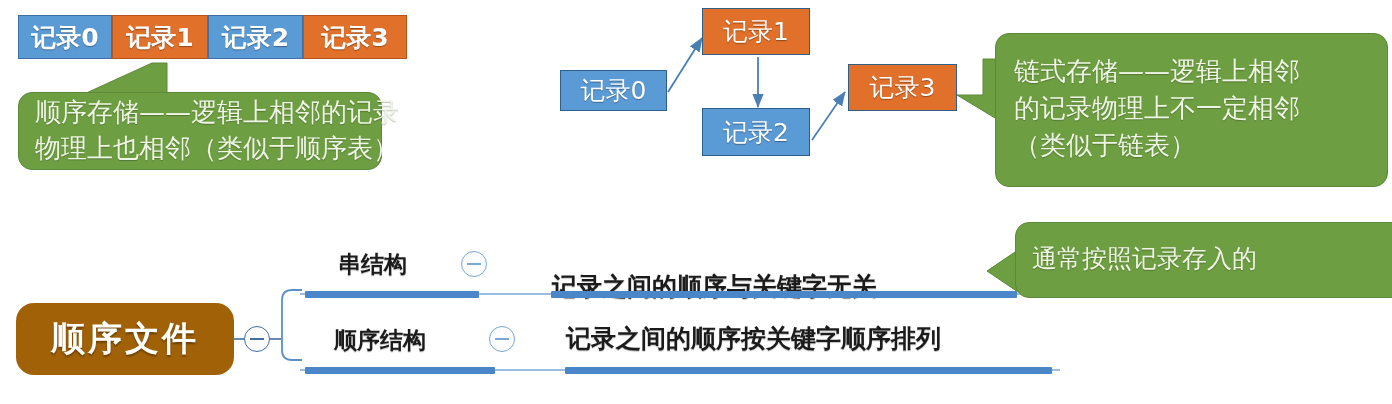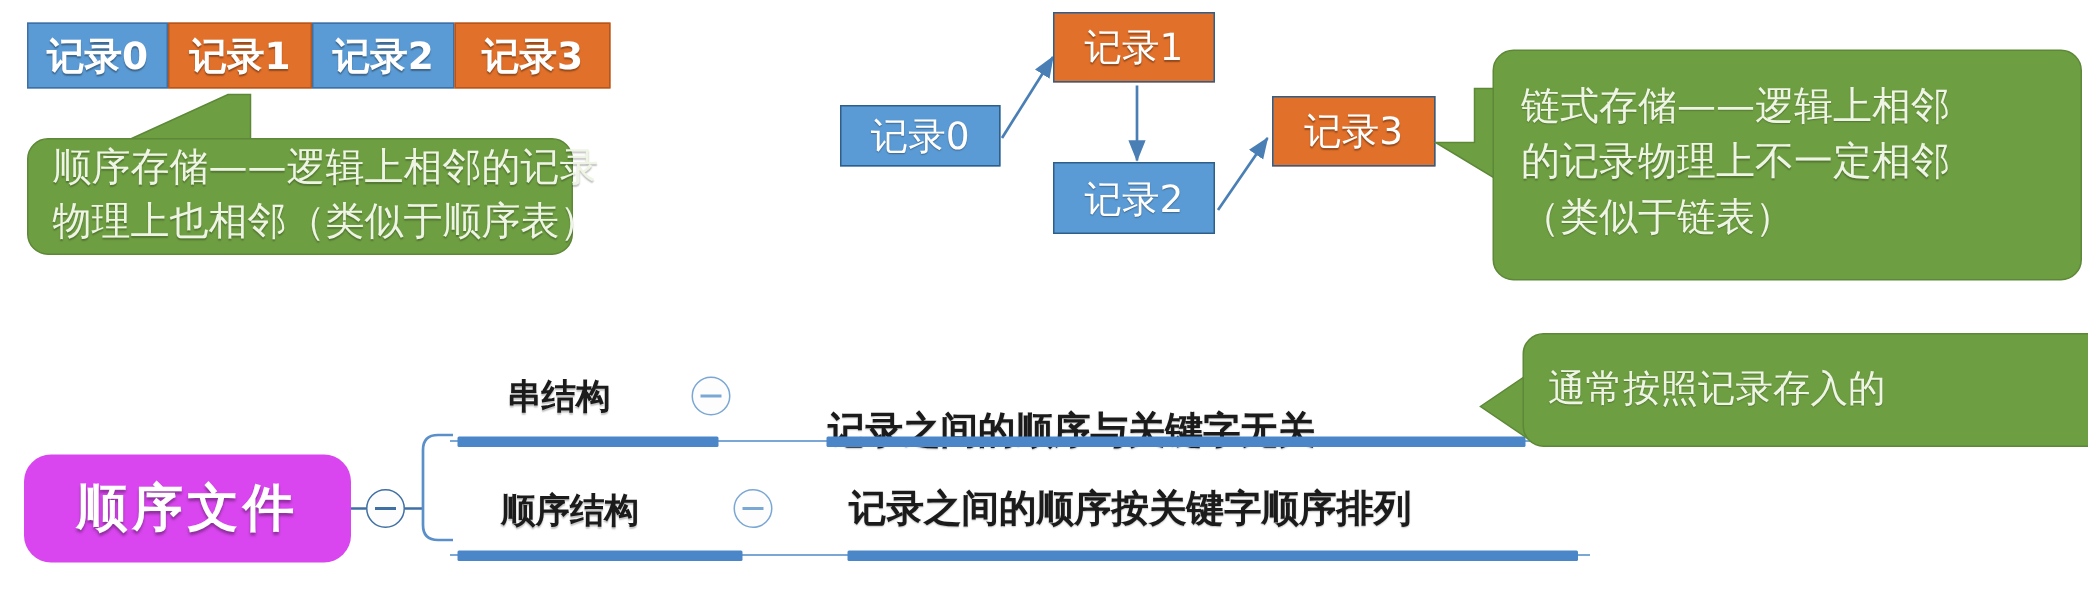--- a/index.html
+++ b/index.html
@@ -50,21 +50,21 @@
     color:#eef5e4;
     box-sizing:border-box;
     display:flex;flex-direction:column;justify-content:center;
     text-shadow:0 1px 1px rgba(0,0,0,.25);
   }
   .callout .line{white-space:nowrap;}
 
   
   .mm-root{
     position:absolute;
-    background:#d946ef;
+    background:#a16207;
     border-radius:18px;
     color:#ffffff;
     display:flex;align-items:center;justify-content:center;
     font-size:34px;font-weight:bold;
     letter-spacing:3px;
     text-shadow:0 2px 2px rgba(0,0,0,.35);
     box-sizing:border-box;
   }
   .mm-circle{
     position:absolute;

